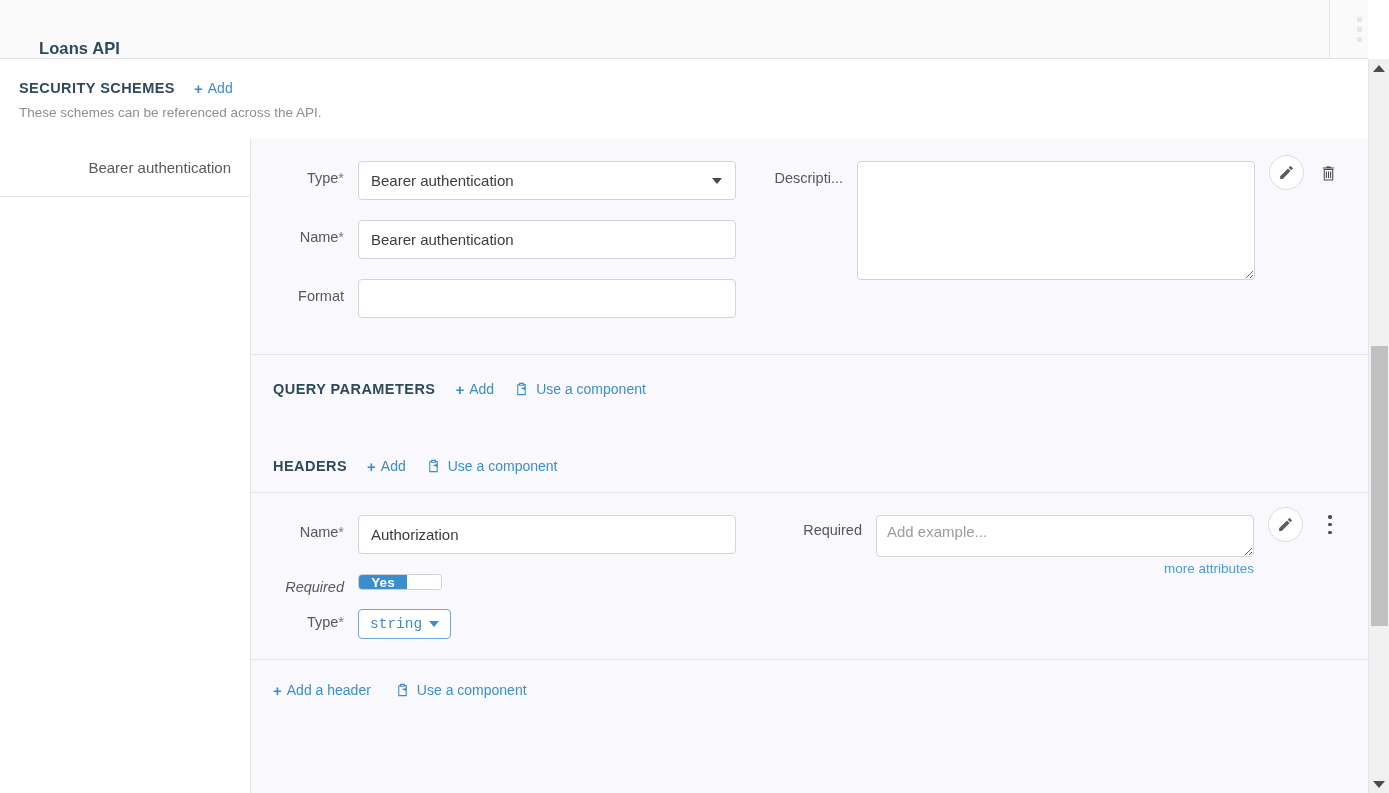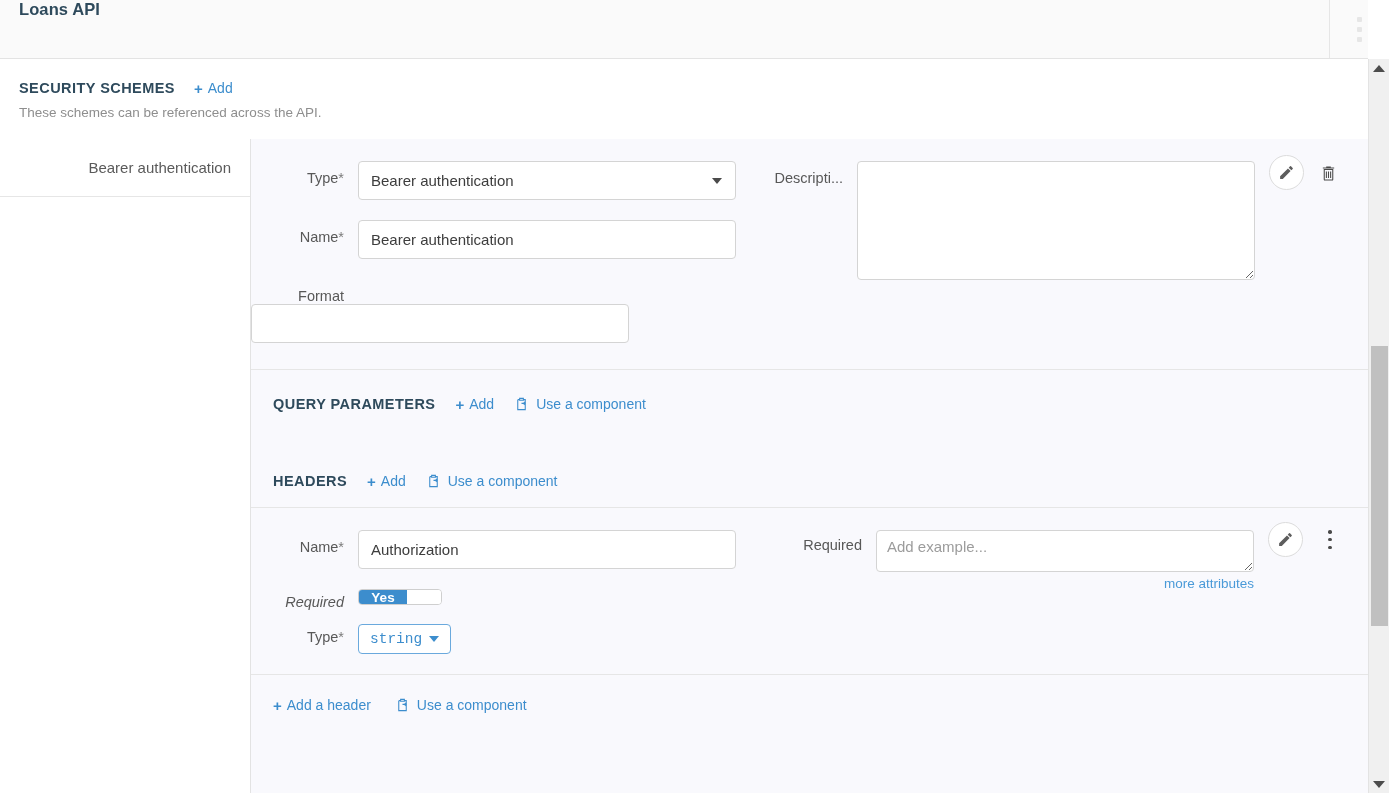--- a/index.html
+++ b/index.html
@@ -12,21 +12,21 @@
     -webkit-font-smoothing: antialiased;
   }
 
   .app { position: relative; width: 1389px; height: 793px; background:#fff; }
 
   
   .titlebar {
     position:absolute; top:0; left:0; width:1368px; height:59px;
     background:#fafafa;
     border-bottom:1px solid #e3e3e3;
-    display:flex; align-items:flex-start;
+    display:flex; align-items:flex-end;padding-left:20px;
   }
   .titlebar .title {
     font-size:16.5px; font-weight:bold; color:#2e4a5c;
     margin-left:19px; letter-spacing:.1px;
   }
   .titlebar .tb-sep {
     position:absolute; left:1329px; top:0; bottom:0; width:1px; background:#e6e6e6;
   }
   .kebab-light {
     position:absolute; left:1352px; top:17px;
@@ -248,21 +248,21 @@
                   <span>Bearer authentication</span>
                   <span class="caret"></span>
                 </div>
               </div>
 
               <div class="frow">
                 <div class="flabel lw-a"><span>Name</span><span class="req">*</span></div>
                 <input class="ctl" value="Bearer authentication" style="">
               </div>
 
-              <div class="frow" style="margin-bottom:2px;flex-direction:column;">
+              <div class="frow" style="margin-bottom:12px;">
                 <div class="flabel lw-a">Format</div>
                 <input class="ctl" value="" style="">
               </div>
 
             </div>
             <div class="col-b">
               <div class="frow">
                 <div class="flabel lw-b" style="width:99px;">Descripti...</div>
                 <textarea class="ta ta-desc-big" placeholder="" style=""></textarea>
               </div>

